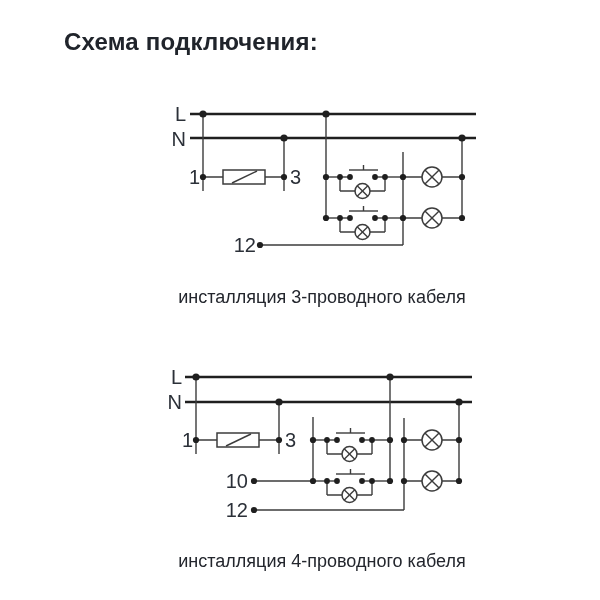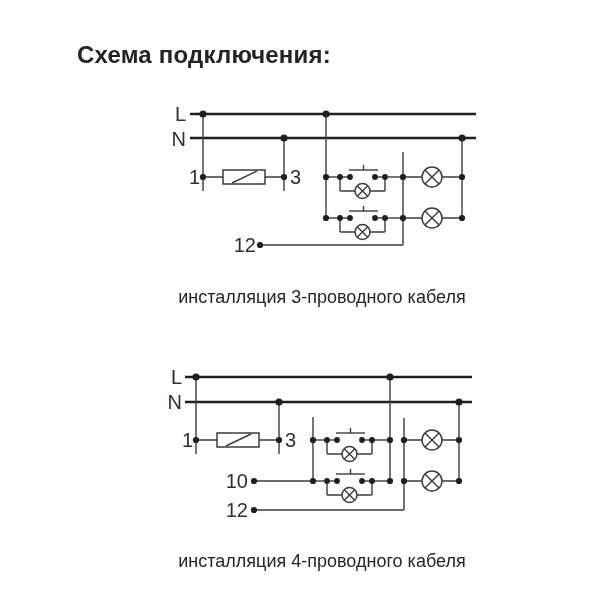--- a/index.html
+++ b/index.html
@@ -3,21 +3,21 @@
 <meta charset="utf-8">
 <style>
   html,body{margin:0;padding:0;}
   body{
     width:600px;height:600px;background:#ffffff;
     font-family:"Liberation Sans","DejaVu Sans",sans-serif;
     position:relative;overflow:hidden;color:#262a31;
   }
   .page{position:absolute;inset:0;background:#ffffff;}
   .page-title{
-    position:absolute;left:64px;top:28px;margin:13px;
+    position:absolute;left:64px;top:28px;margin:0;
     font-size:24px;font-weight:bold;letter-spacing:0.2px;color:#20242b;
   }
   .caption{
     position:absolute;left:42px;width:560px;text-align:center;
     font-size:18px;color:#23262d;
   }
   #cap1{top:287px;}
   #cap2{top:551px;}
   svg.schematic{position:absolute;left:0;top:0;}
   .bus{stroke:#1f1f1f;stroke-width:2.7;fill:none;}

